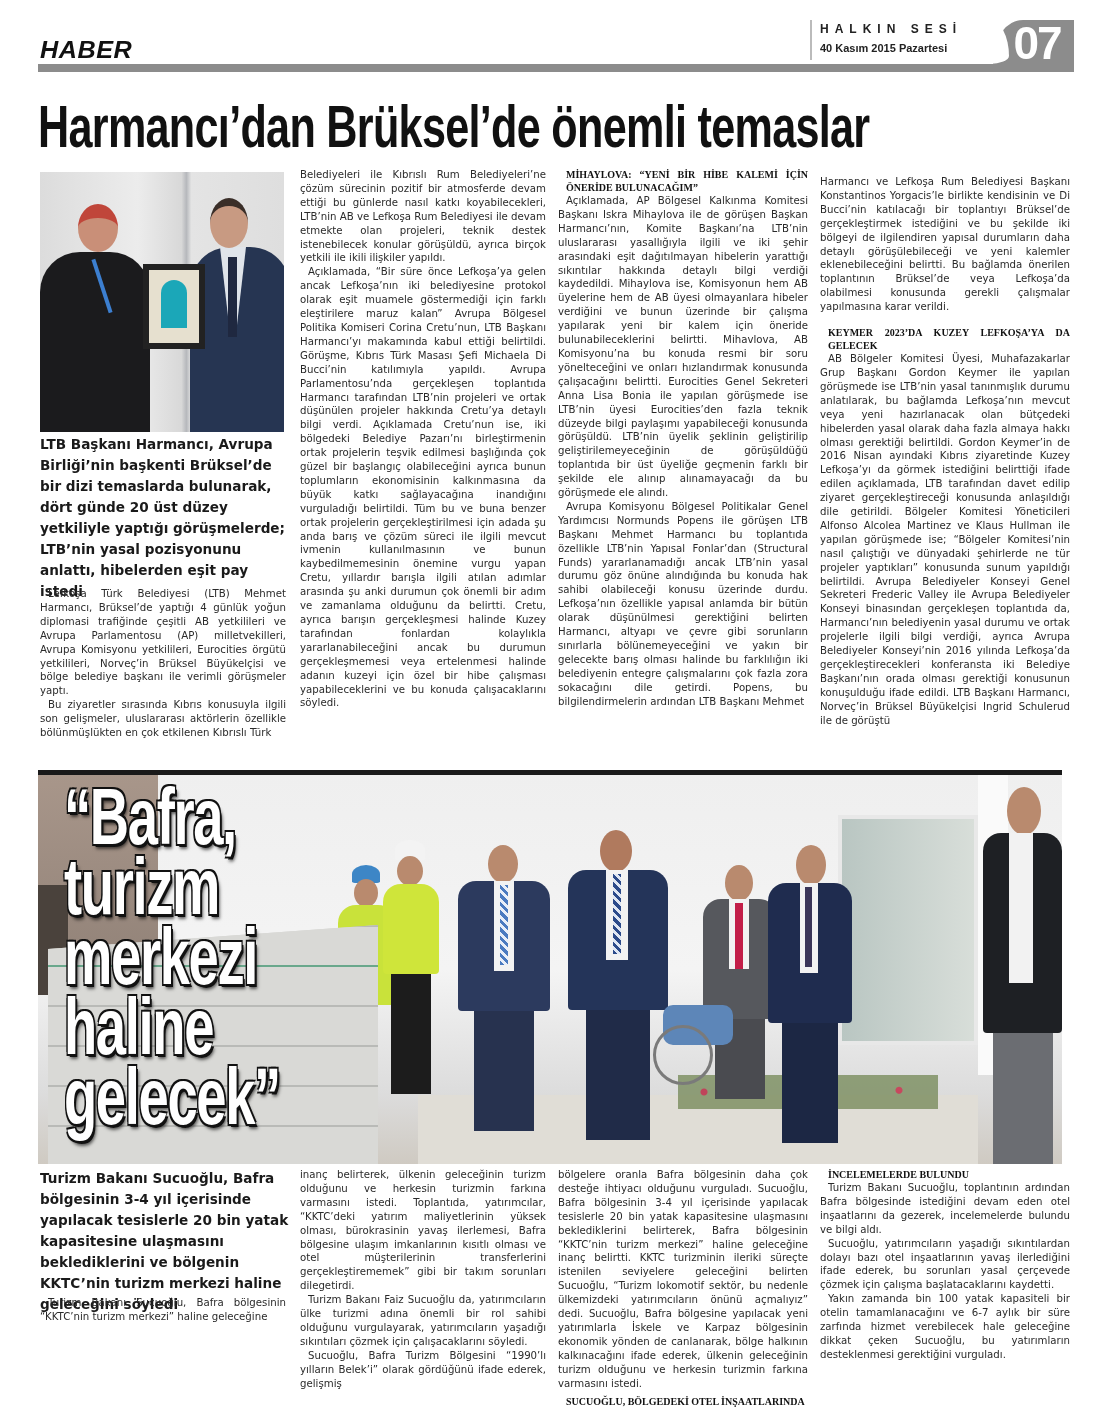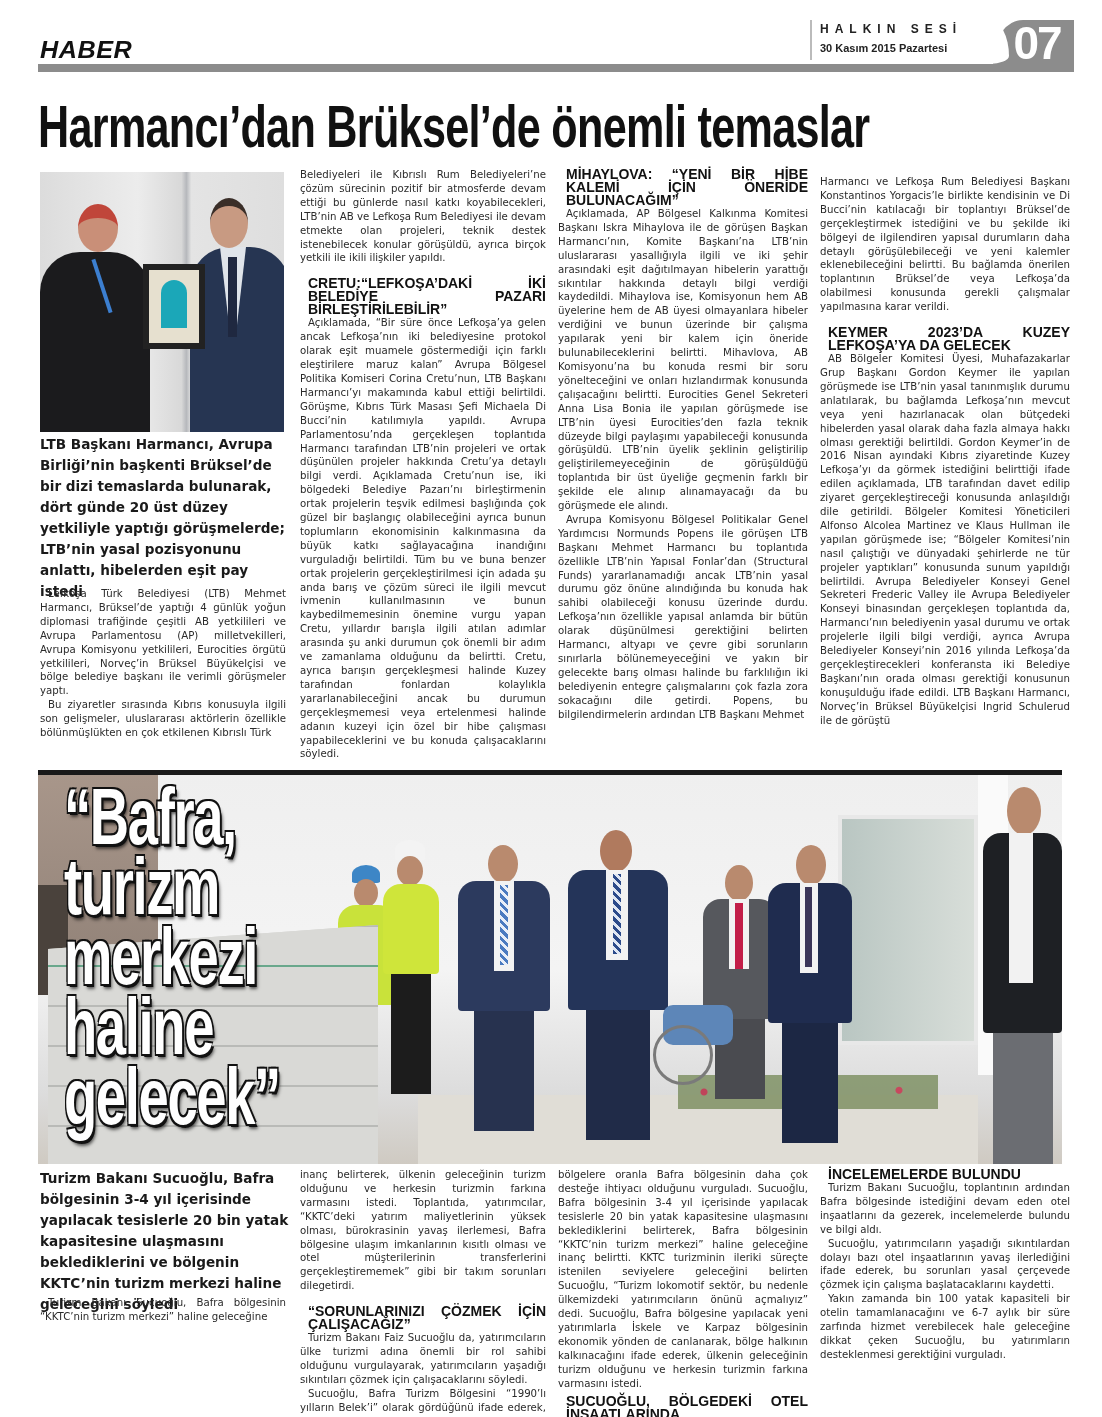--- a/index.html
+++ b/index.html
@@ -28,21 +28,21 @@
   .p1-man-tie { position: absolute; left: 188px; top: 85px; width: 9px; height: 80px; background: #1f2840; }
   .p1-man-head { position: absolute; left: 170px; top: 26px; width: 38px; height: 50px; background: #c89a82; border-radius: 50%; border-top: 8px solid #3a2e28; }
   .p1-frame { position: absolute; left: 103px; top: 92px; width: 62px; height: 85px; background: #222; padding: 6px; }
   .p1-frame-inner { width: 100%; height: 100%; background: #e6e0cf; position: relative; }
   .p1-door { position: absolute; left: 12px; top: 10px; width: 26px; height: 48px; background: #1ba7b8; border-radius: 13px 13px 0 0; }
   .p1-lanyard { position: absolute; left: 60px; top: 86px; width: 4px; height: 56px; background: #3c7fd0; transform: rotate(-18deg); }
 
   
   .col { position: absolute; font-family: "DejaVu Sans", sans-serif; font-size: 10.2px; line-height: 13.9px; color: #2a2a2a; text-align: justify; }
   .col p { text-indent: 8px; }
-  .subhead { font-family: Liberation Sans, sans-serif; font-weight: bold; font-size: 14px; line-height: 13px; color: #111; margin-top: 12px; padding-left: 8px; }
+  .subhead { font-family: Liberation Serif, serif; font-weight: bold; font-size: 10px; line-height: 13px; color: #111; margin-top: 12px; padding-left: 8px; }
   .subhead.first { margin-top: 0; }
   .lead { position: absolute; font-family: "DejaVu Sans", sans-serif; font-weight: bold; font-size: 13.6px; line-height: 21px; color: #1a1a1a; }
 
   
   .photo2 { position: absolute; left: 38px; top: 770px; width: 1024px; height: 394px; overflow: hidden; background: linear-gradient(180deg, #efefef 0%, #f4f4f4 50%, #dcdcdc 82%, #cfcac2 100%); border-top: 5px solid #1a1a1a; }
   .p2-wall-left { position: absolute; left: 0; top: 0; width: 120px; height: 220px; background: linear-gradient(180deg, #a8968a 0%, #8f8076 100%); }
   .p2-door-dark { position: absolute; left: 0; top: 110px; width: 30px; height: 110px; background: #4a423c; }
   .p2-blocks { position: absolute; left: 10px; top: 150px; width: 330px; height: 240px; background: repeating-linear-gradient(0deg, #d9d9d6 0 38px, #b9bab7 38px 40px), #d6d6d3; clip-path: polygon(0 10%, 100% 0, 100% 100%, 0 100%); }
   .p2-blocks-strap { position: absolute; left: 10px; top: 190px; width: 330px; height: 2px; background: #6aa88c; }
   .p2-window { position: absolute; left: 800px; top: 40px; width: 140px; height: 230px; background: linear-gradient(90deg, #b9c6c2, #d8ded9); border: 4px solid #e8e8e8; }
@@ -60,21 +60,21 @@
   .bafra-quote { position: absolute; left: 64px; top: 782px; font-family: "Liberation Sans", sans-serif; font-weight: bold; font-size: 80px; line-height: 70px; color: #fff; letter-spacing: -2px; transform: scaleX(0.68); transform-origin: left top; text-shadow: 3px 3px 0 #111, -2px -2px 0 #111, 2px -2px 0 #111, -2px 2px 0 #111, 4px 5px 4px rgba(0,0,0,0.6); white-space: nowrap; }
   .bafra-quote div { height: 70px; }
 </style>
 </head>
 <body>
 
 <div class="section-label">HABER</div>
 <div class="header-bar"></div>
 <div class="masthead">
   <div class="masthead-name">HALKIN SESİ</div>
-  <div class="masthead-date">30 Kasım 2015 Pazartesi</div>
+  <div class="masthead-date">40 Kasım 2015 Pazartesi</div>
 </div>
 <div class="page-tab"></div>
 <div class="page-tab-inner"></div>
 <div class="page-number">07</div>
 
 <div class="headline-wrap">
   <div class="headline" style="position:static;">Harmancı’dan Brüksel’de önemli temaslar</div>
 </div>
 
 <div class="photo1" title="LTB Başkanı Harmancı ile hediye takdimi fotoğrafı">
@@ -94,21 +94,20 @@
 
 <div class="lead" style="left:40px; top:434px; width:246px;">LTB Başkanı Harmancı, Avrupa Birliği’nin başkenti Brüksel’de bir dizi temaslarda bulunarak, dört günde 20 üst düzey yetkiliyle yaptığı görüşmelerde; LTB’nin yasal pozisyonunu anlattı, hibelerden eşit pay istedi</div>
 
 <div class="col" style="left:40px; top:587px; width:246px;">
   <p>Lefkoşa Türk Belediyesi (LTB) Mehmet Harmancı, Brüksel’de yaptığı 4 günlük yoğun diplomasi trafiğinde çeşitli AB yetkilileri ve Avrupa Parlamentosu (AP) milletvekilleri, Avrupa Komisyonu yetkilileri, Eurocities örgütü yetkilileri, Norveç’in Brüksel Büyükelçisi ve bölge belediye başkanı ile verimli görüşmeler yaptı.</p>
   <p>Bu ziyaretler sırasında Kıbrıs konusuyla ilgili son gelişmeler, uluslararası aktörlerin özellikle bölünmüşlükten en çok etkilenen Kıbrıslı Türk</p>
 </div>
 
 <div class="col" style="left:300px; top:168px; width:246px;">
   <div>Belediyeleri ile Kıbrıslı Rum Belediyeleri’ne çözüm sürecinin pozitif bir atmosferde devam ettiği bu günlerde nasıl katkı koyabilecekleri, LTB’nin AB ve Lefkoşa Rum Belediyesi ile devam etmekte olan projeleri, teknik destek istenebilecek konular görüşüldü, ayrıca birçok yetkili ile ikili ilişkiler yapıldı.</div>
-  <div class="subhead">CRETU:“LEFKOŞA’DAKİ İKİ BELEDİYE PAZARI BİRLEŞTİRİLEBİLİR”</div>
   <p>Açıklamada, “Bir süre önce Lefkoşa’ya gelen ancak Lefkoşa’nın iki belediyesine protokol olarak eşit muamele göstermediği için farklı eleştirilere maruz kalan” Avrupa Bölgesel Politika Komiseri Corina Cretu’nun, LTB Başkanı Harmancı’yı makamında kabul ettiği belirtildi. Görüşme, Kıbrıs Türk Masası Şefi Michaela Di Bucci’nin katılımıyla yapıldı. Avrupa Parlamentosu’nda gerçekleşen toplantıda Harmancı tarafından LTB’nin projeleri ve ortak düşünülen projeler hakkında Cretu’ya detaylı bilgi verdi. Açıklamada Cretu’nun ise, iki bölgedeki Belediye Pazarı’nı birleştirmenin ortak projelerin teşvik edilmesi başlığında çok güzel bir başlangıç olabileceğini ayrıca bunun toplumların ekonomisinin kalkınmasına da büyük katkı sağlayacağına inandığını vurguladığı belirtildi. Tüm bu ve buna benzer ortak projelerin gerçekleştirilmesi için adada şu anda barış ve çözüm süreci ile ilgili mevcut ivmenin kullanılmasının ve bunun kaybedilmemesinin önemine vurgu yapan Cretu, yıllardır barışla ilgili atılan adımlar arasında şu anki durumun çok önemli bir adım ve zamanlama olduğunu da belirtti. Cretu, ayrıca barışın gerçekleşmesi halinde Kuzey tarafından fonlardan kolaylıkla yararlanabileceğini ancak bu durumun gerçekleşmemesi veya ertelenmesi halinde adanın kuzeyi için özel bir hibe çalışması yapabileceklerini ve bu konuda çalışacaklarını söyledi.</p>
 </div>
 
 <div class="col" style="left:558px; top:168px; width:250px;">
   <div class="subhead first">MİHAYLOVA: “YENİ BİR HİBE KALEMİ İÇİN ÖNERİDE BULUNACAĞIM”</div>
   <p>Açıklamada, AP Bölgesel Kalkınma Komitesi Başkanı Iskra Mihaylova ile de görüşen Başkan Harmancı’nın, Komite Başkanı’na LTB’nin uluslararası yasallığıyla ilgili ve iki şehir arasındaki eşit dağıtılmayan hibelerin yarattığı sıkıntılar hakkında detaylı bilgi verdiği kaydedildi. Mihaylova ise, Komisyonun hem AB üyelerine hem de AB üyesi olmayanlara hibeler verdiğini ve bunun üzerinde bir çalışma yapılarak yeni bir kalem için öneride bulunabileceklerini belirtti. Mihavlova, AB Komisyonu’na bu konuda resmi bir soru yönelteceğini ve onları hızlandırmak konusunda çalışacağını belirtti. Eurocities Genel Sekreteri Anna Lisa Bonia ile yapılan görüşmede ise LTB’nin üyesi Eurocities’den fazla teknik düzeyde bilgi paylaşımı yapabileceği konusunda görüşüldü. LTB’nin üyelik şeklinin geliştirilip geliştirilemeyeceğinin de görüşüldüğü toplantıda bir üst üyeliğe geçmenin farklı bir şekilde ele alınıp alınamayacağı da bu görüşmede ele alındı.</p>
   <p>Avrupa Komisyonu Bölgesel Politikalar Genel Yardımcısı Normunds Popens ile görüşen LTB Başkanı Mehmet Harmancı bu toplantıda özellikle LTB’nin Yapısal Fonlar’dan (Structural Funds) yararlanamadığı ancak LTB’nin yasal durumu göz önüne alındığında bu konuda hak sahibi olabileceği konusu üzerinde durdu. Lefkoşa’nın özellikle yapısal anlamda bir bütün olarak düşünülmesi gerektiğini belirten Harmancı, altyapı ve çevre gibi sorunların sınırlarla bölünemeyeceğini ve yakın bir gelecekte barış olması halinde bu farklılığın iki belediyenin entegre çalışmalarını çok fazla zora sokacağını dile getirdi. Popens, bu bilgilendirmelerin ardından LTB Başkanı Mehmet</p>
 </div>
 
 <div class="col" style="left:820px; top:168px; width:250px;margin-top:7px;">
@@ -189,21 +188,20 @@
 </div>
 
 <div class="lead" style="left:40px; top:1168px; width:250px;">Turizm Bakanı Sucuoğlu, Bafra bölgesinin 3-4 yıl içerisinde yapılacak tesislerle 20 bin yatak kapasitesine ulaşmasını beklediklerini ve bölgenin KKTC’nin turizm merkezi haline geleceğini söyledi</div>
 
 <div class="col" style="left:40px; top:1296px; width:246px;">
   <p>Turizm Bakanı Sucuoğlu, Bafra bölgesinin “KKTC’nin turizm merkezi” haline geleceğine</p>
 </div>
 
 <div class="col" style="left:300px; top:1168px; width:246px;">
   <div>inanç belirterek, ülkenin geleceğinin turizm olduğunu ve herkesin turizmin farkına varmasını istedi. Toplantıda, yatırımcılar, “KKTC’deki yatırım maliyetlerinin yüksek olması, bürokrasinin yavaş ilerlemesi, Bafra bölgesine ulaşım imkanlarının kısıtlı olması ve otel müşterilerinin transferlerini gerçekleştirememek” gibi bir takım sorunları dilegetirdi.</div>
-  <div class="subhead">“SORUNLARINIZI ÇÖZMEK İÇİN ÇALIŞACAĞIZ”</div>
   <p>Turizm Bakanı Faiz Sucuoğlu da, yatırımcıların ülke turizmi adına önemli bir rol sahibi olduğunu vurgulayarak, yatırımcıların yaşadığı sıkıntıları çözmek için çalışacaklarını söyledi.</p>
   <p>Sucuoğlu, Bafra Turizm Bölgesini “1990’lı yılların Belek’i” olarak gördüğünü ifade ederek, gelişmiş</p>
 </div>
 
 <div class="col" style="left:558px; top:1168px; width:250px;">
   <div>bölgelere oranla Bafra bölgesinin daha çok desteğe ihtiyacı olduğunu vurguladı. Sucuoğlu, Bafra bölgesinin 3-4 yıl içerisinde yapılacak tesislerle 20 bin yatak kapasitesine ulaşmasını beklediklerini belirterek, Bafra bölgesinin “KKTC’nin turizm merkezi” haline geleceğine inanç belirtti. KKTC turizminin ileriki süreçte istenilen seviyelere geleceğini belirten Sucuoğlu, “Turizm lokomotif sektör, bu nedenle ülkemizdeki yatırımcıların önünü açmalıyız” dedi. Sucuoğlu, Bafra bölgesine yapılacak yeni yatırımlarla İskele ve Karpaz bölgesinin ekonomik yönden de canlanarak, bölge halkının kalkınacağını ifade ederek, ülkenin geleceğinin turizm olduğunu ve herkesin turizmin farkına varmasını istedi.</div>
   <div class="subhead" style="margin-top:4px;">SUCUOĞLU, BÖLGEDEKİ OTEL İNŞAATLARINDA</div>
 </div>
 
 <div class="col" style="left:820px; top:1168px; width:250px;">

